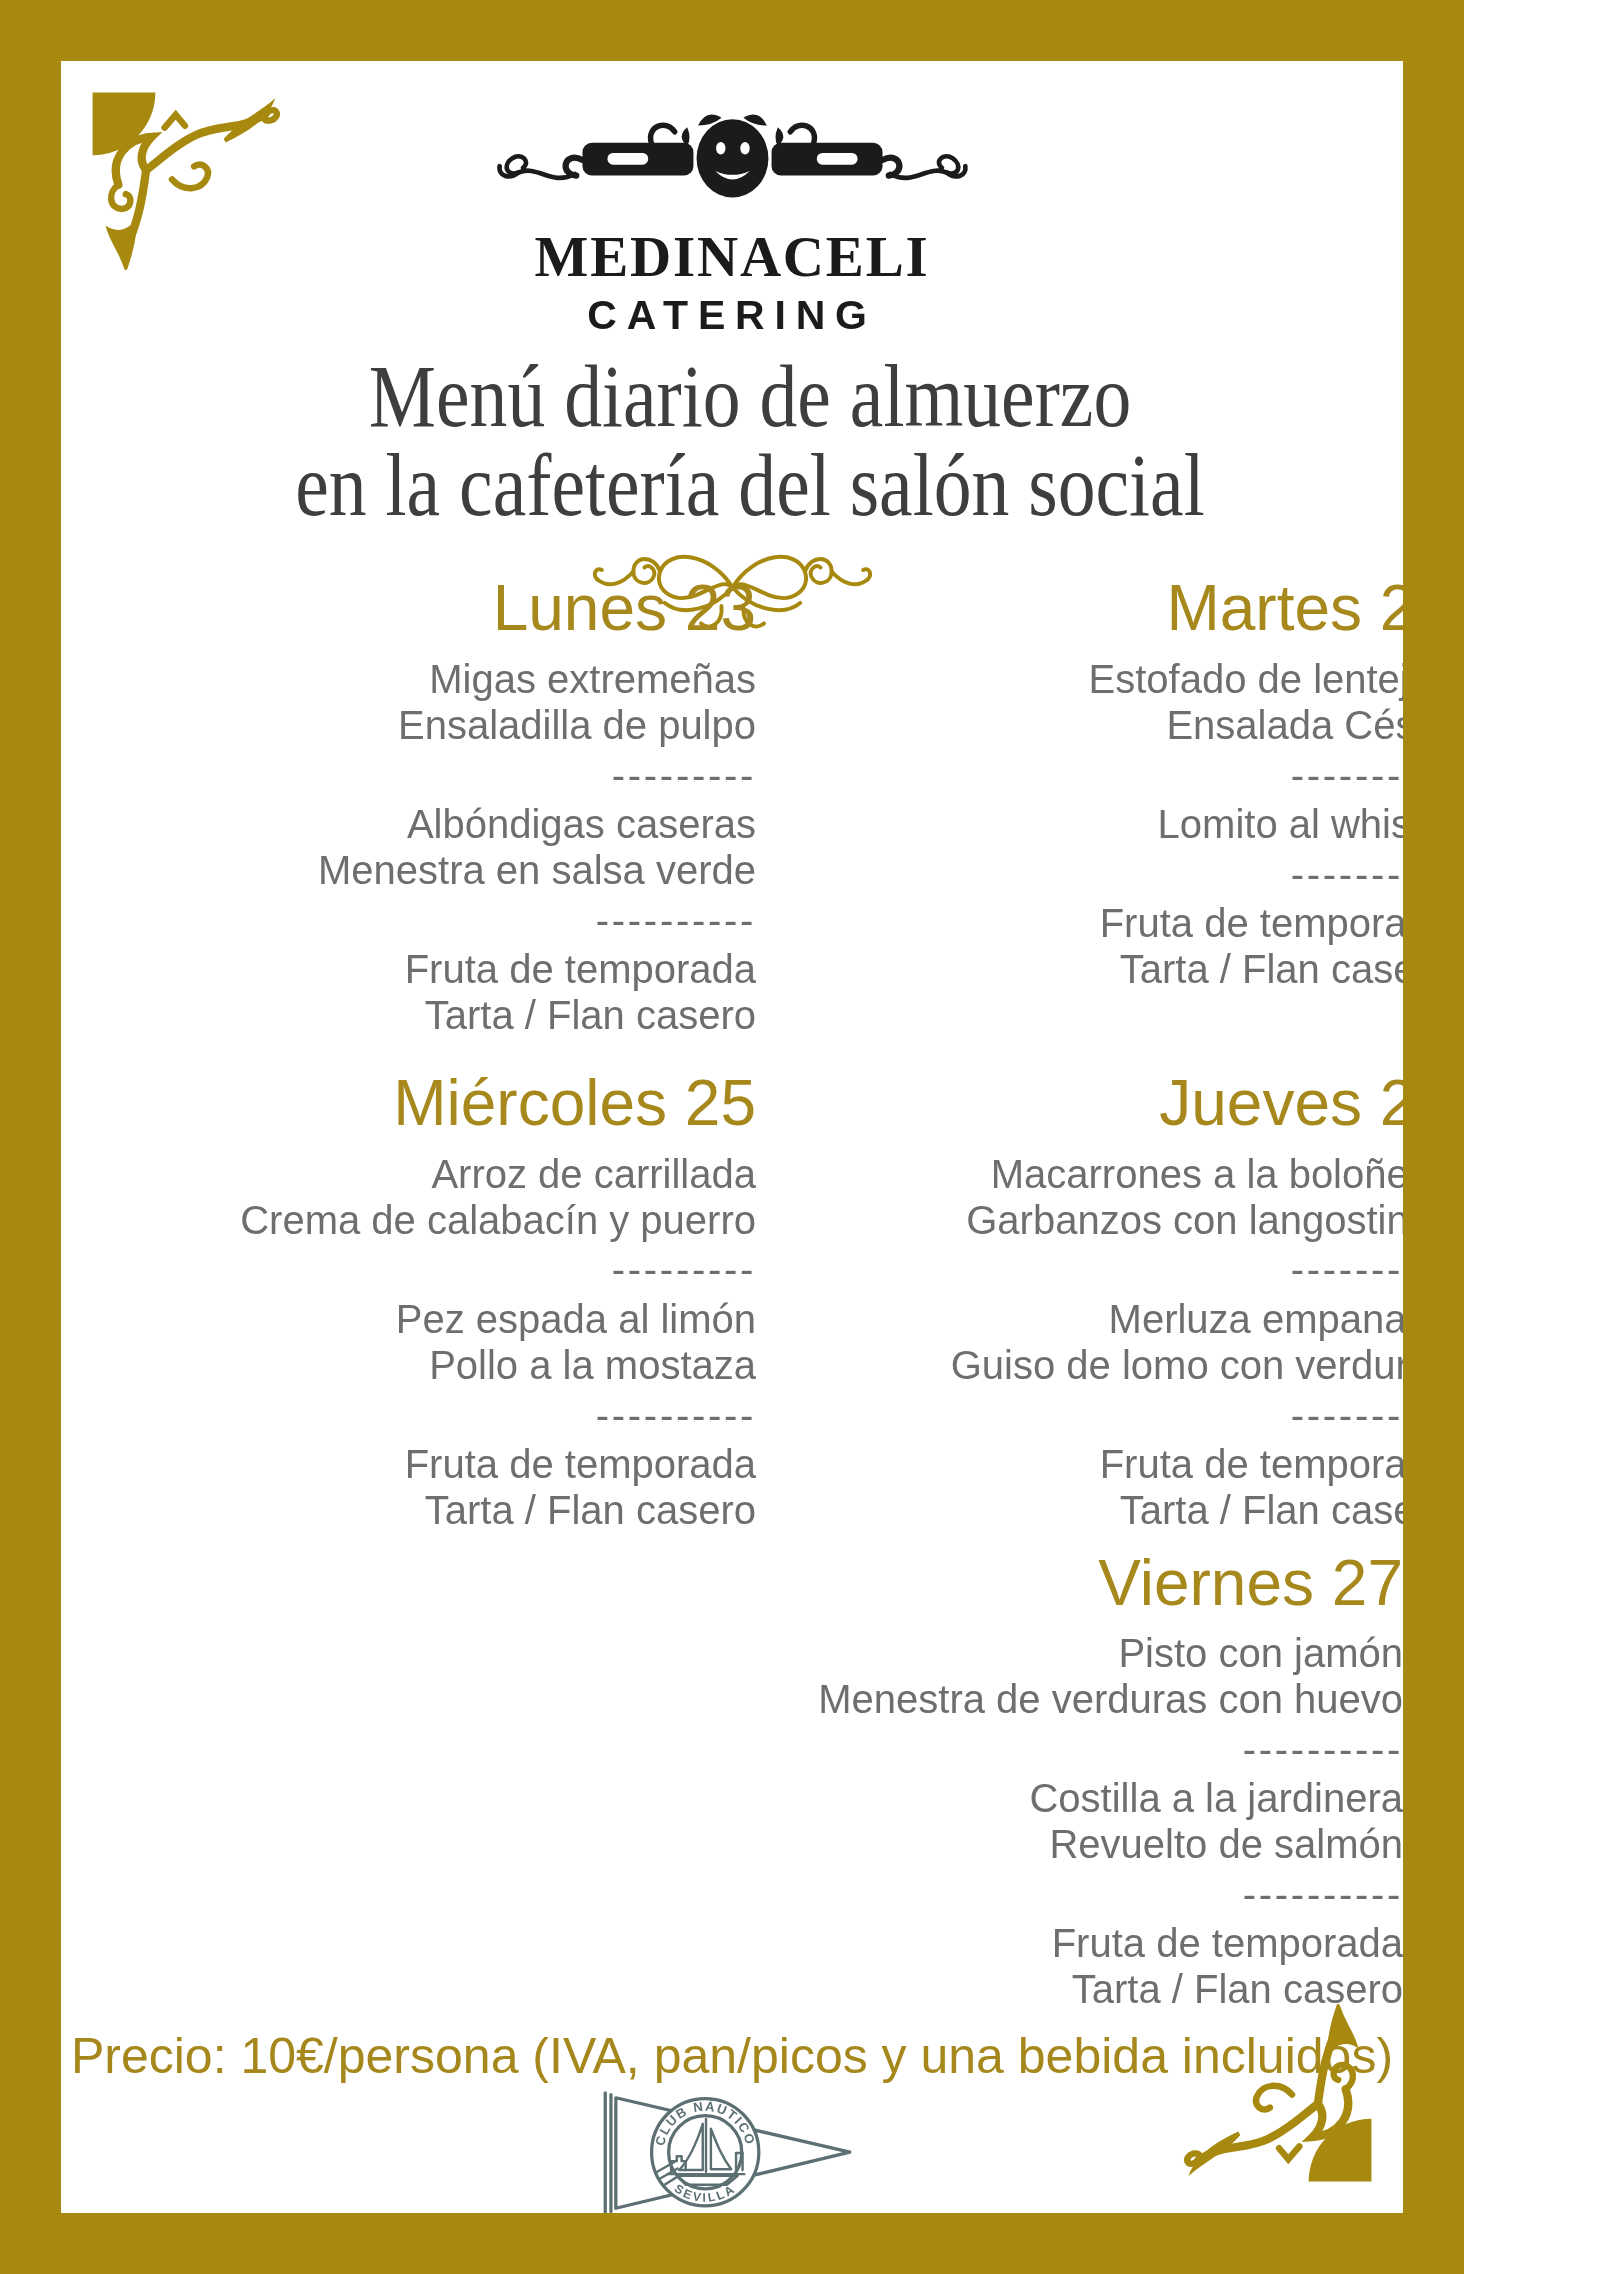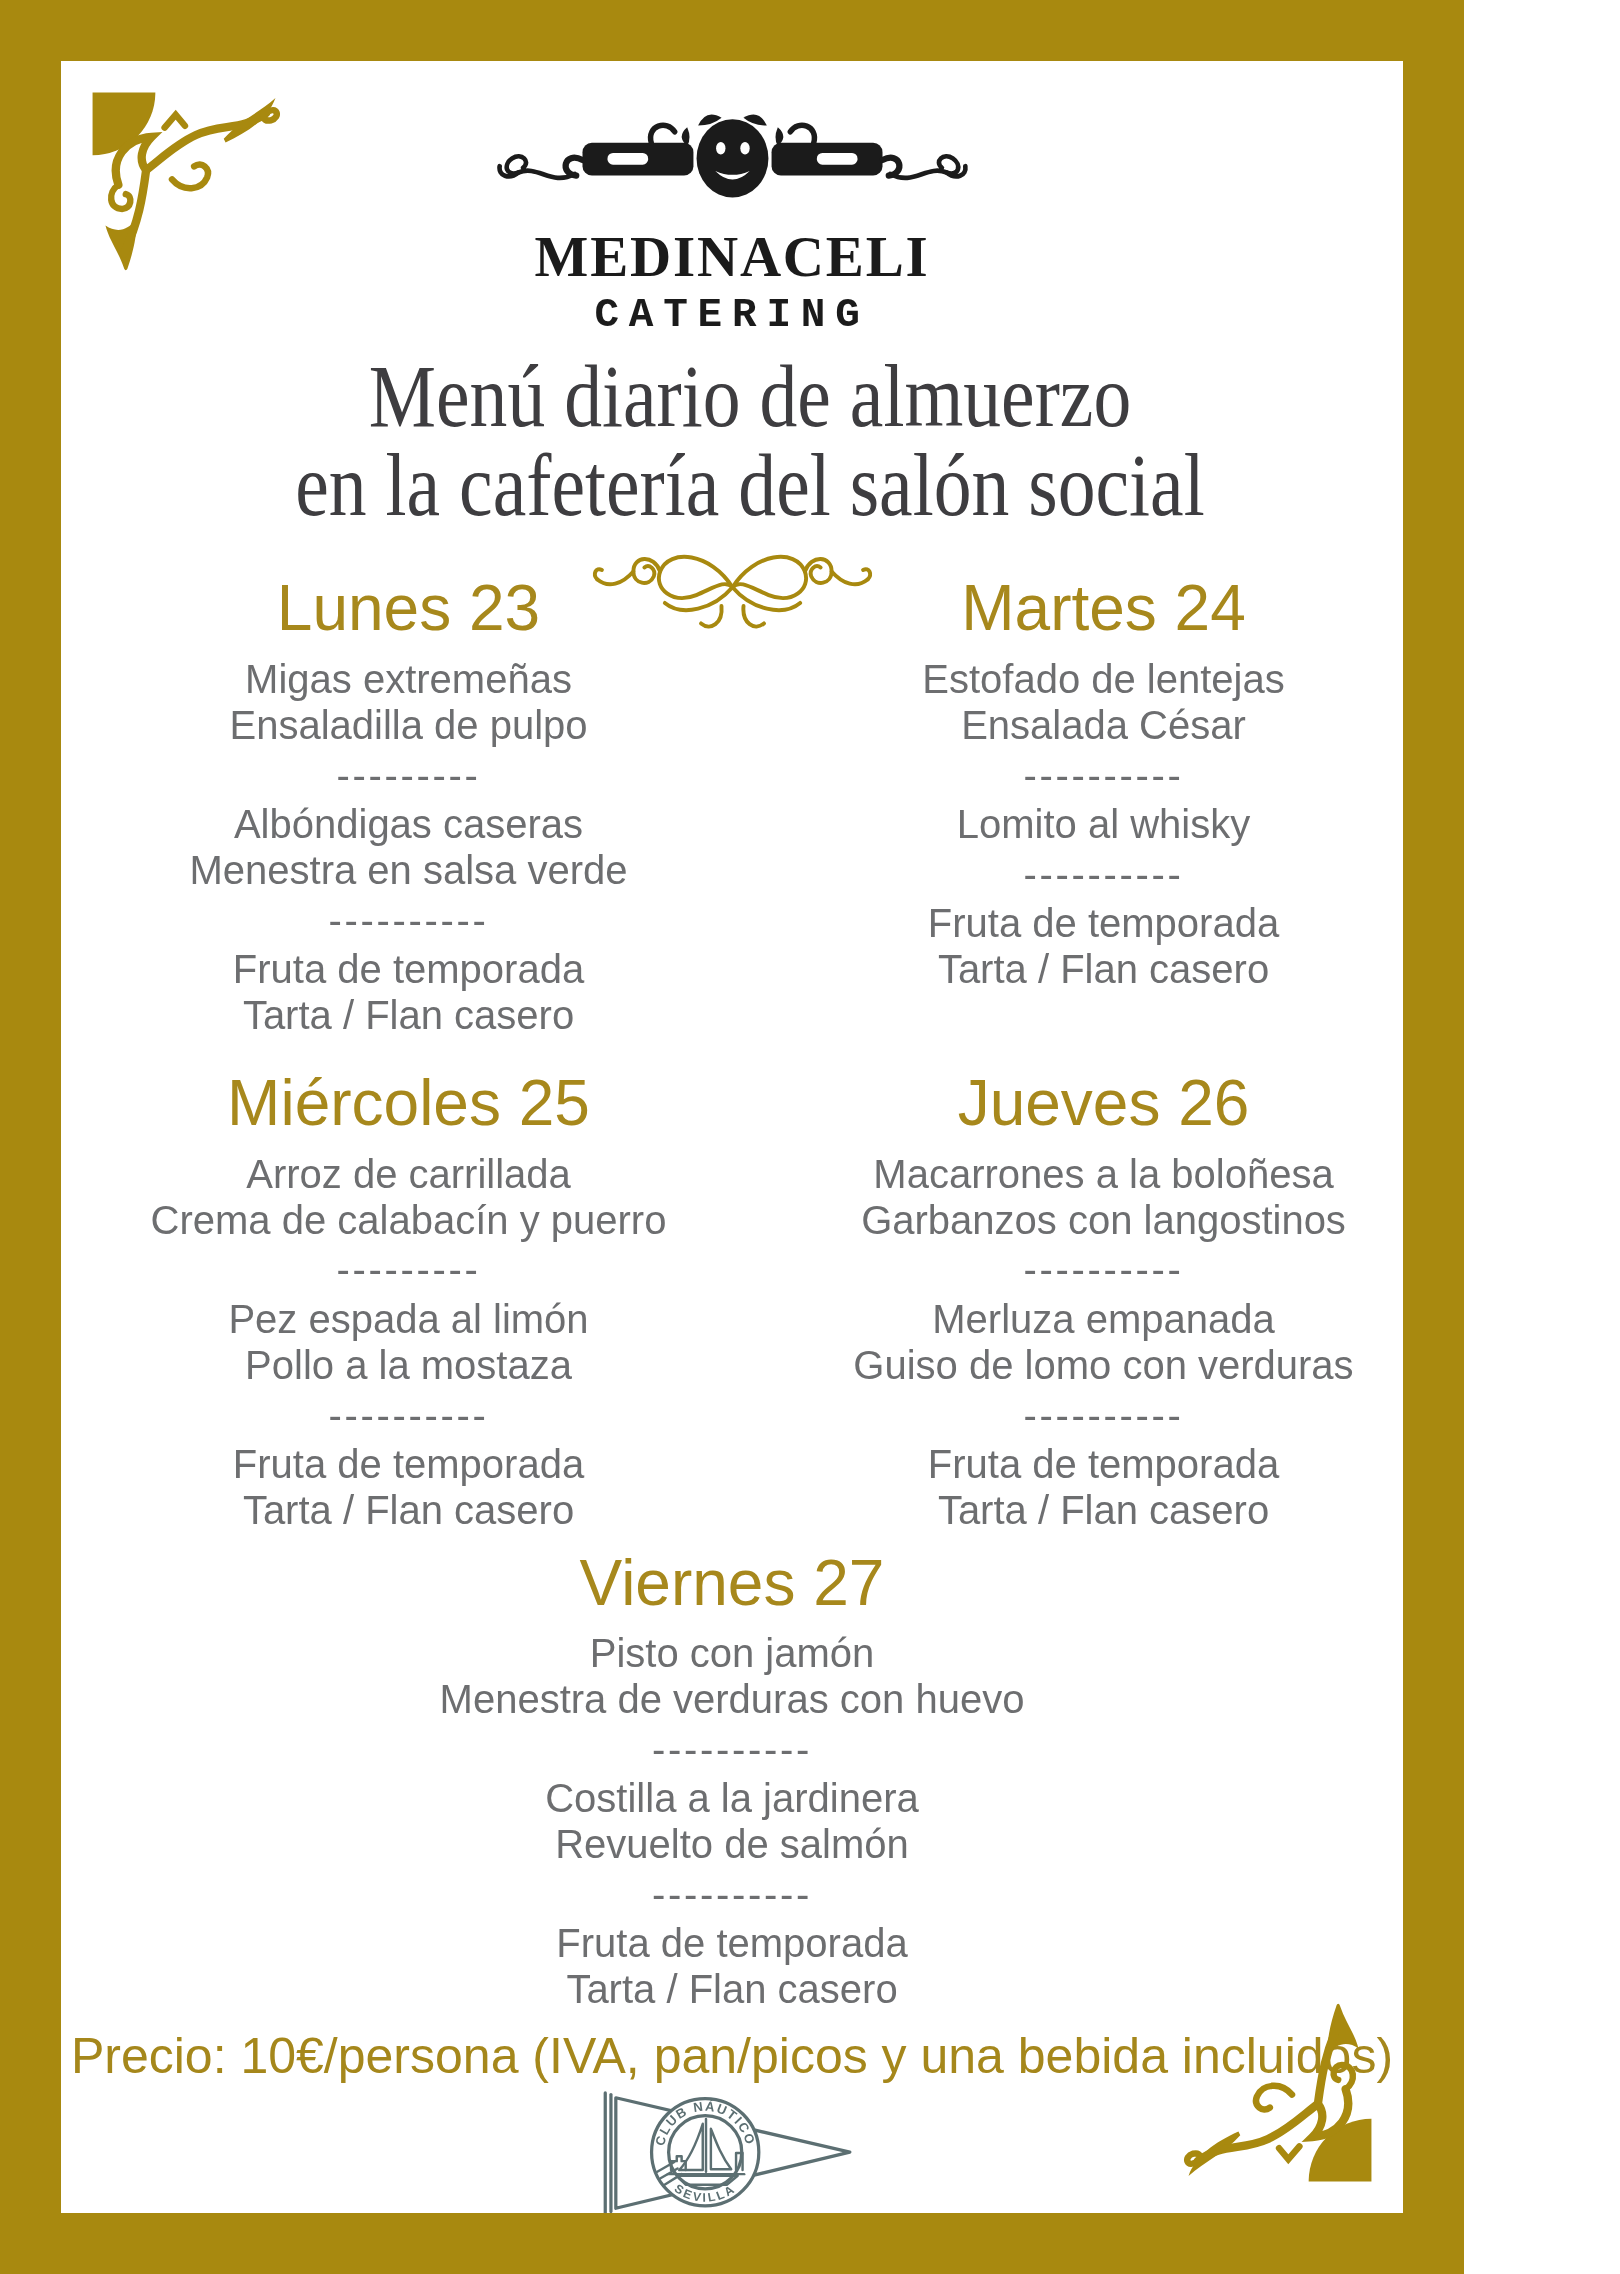--- a/index.html
+++ b/index.html
@@ -14,35 +14,35 @@
   .content{
     position:absolute; left:61px; top:61px; right:61px; bottom:61px;
     text-align:center; padding-top:25px; box-sizing:border-box;
   }
   .engraving{display:block; margin:12.5px auto 0; width:535px; height:125px;}
   .brand-name{
     font-family:"Liberation Serif", serif; font-weight:700; font-size:57px;
     line-height:66px; letter-spacing:1.8px; color:#1b1b1b;
   }
   .brand-sub{
-    font-family:Liberation Mono, monospace; font-weight:700; font-size:41px;
+    font-family:Liberation Sans, sans-serif; font-weight:700; font-size:41px;
     line-height:48px; letter-spacing:9.8px; color:#1b1b1b; margin-top:1.8px;
   }
   .title{margin-top:12.5px;padding-left:36px;}
   .title-line{
     font-family:"Liberation Serif", serif; font-weight:400; font-size:89px;
     line-height:89px; color:#3e3d40; transform:scaleX(0.85);
     transform-origin:50% 50%; white-space:nowrap;
   }
   .divider{display:block; margin:10.7px auto 0; width:303px; height:118px;}
   .menu-grid{
     display:grid; grid-template-columns:695px 695px; width:1390px;
     margin:-85px auto 0; row-gap:30px; position:relative; z-index:2;
   }
-  .day{text-align:center;}
+  .day{text-align:right;}
   .day-title{
     font-size:64px; line-height:70px; color:#a7881c; font-weight:400;
     margin:0 0 12.5px 0;
   }
   .menu-line{font-size:40px; line-height:46px; color:#6d6e70; white-space:nowrap;}
   .menu-line.sep{letter-spacing:2.7px; margin:3.6px 0;}
   .day.full{width:100%; margin-top:14.3px;}
   .price{
     font-size:50px; line-height:55px; color:#a5871b; margin-top:17px;
     white-space:nowrap; z-index:2; position:relative;

